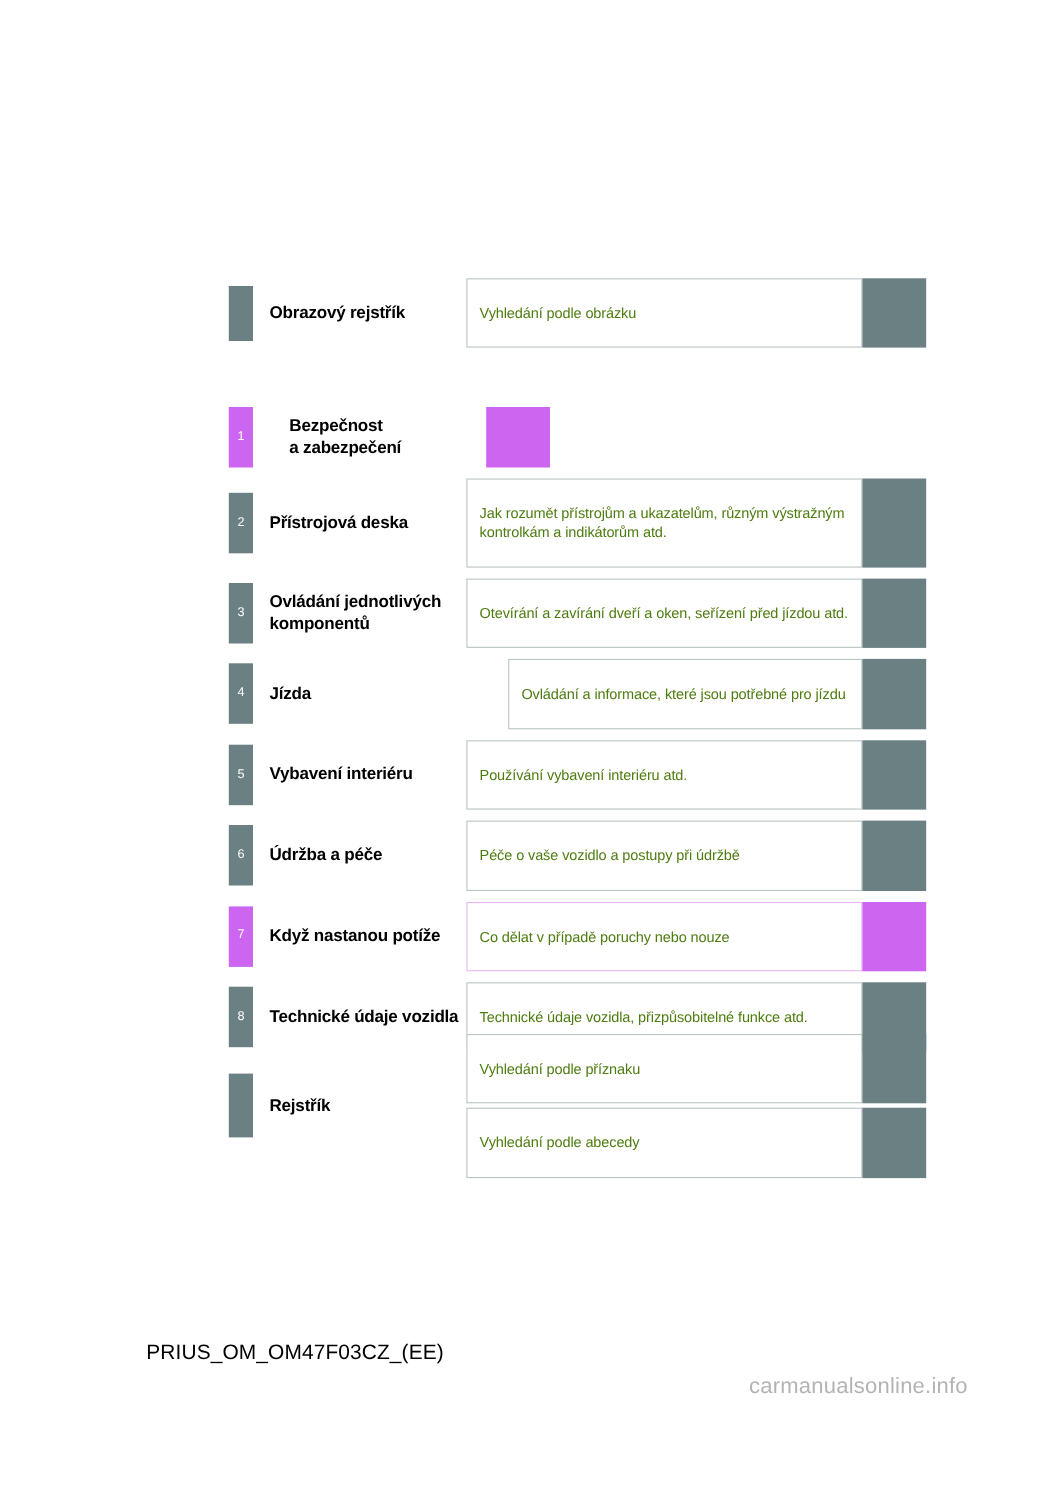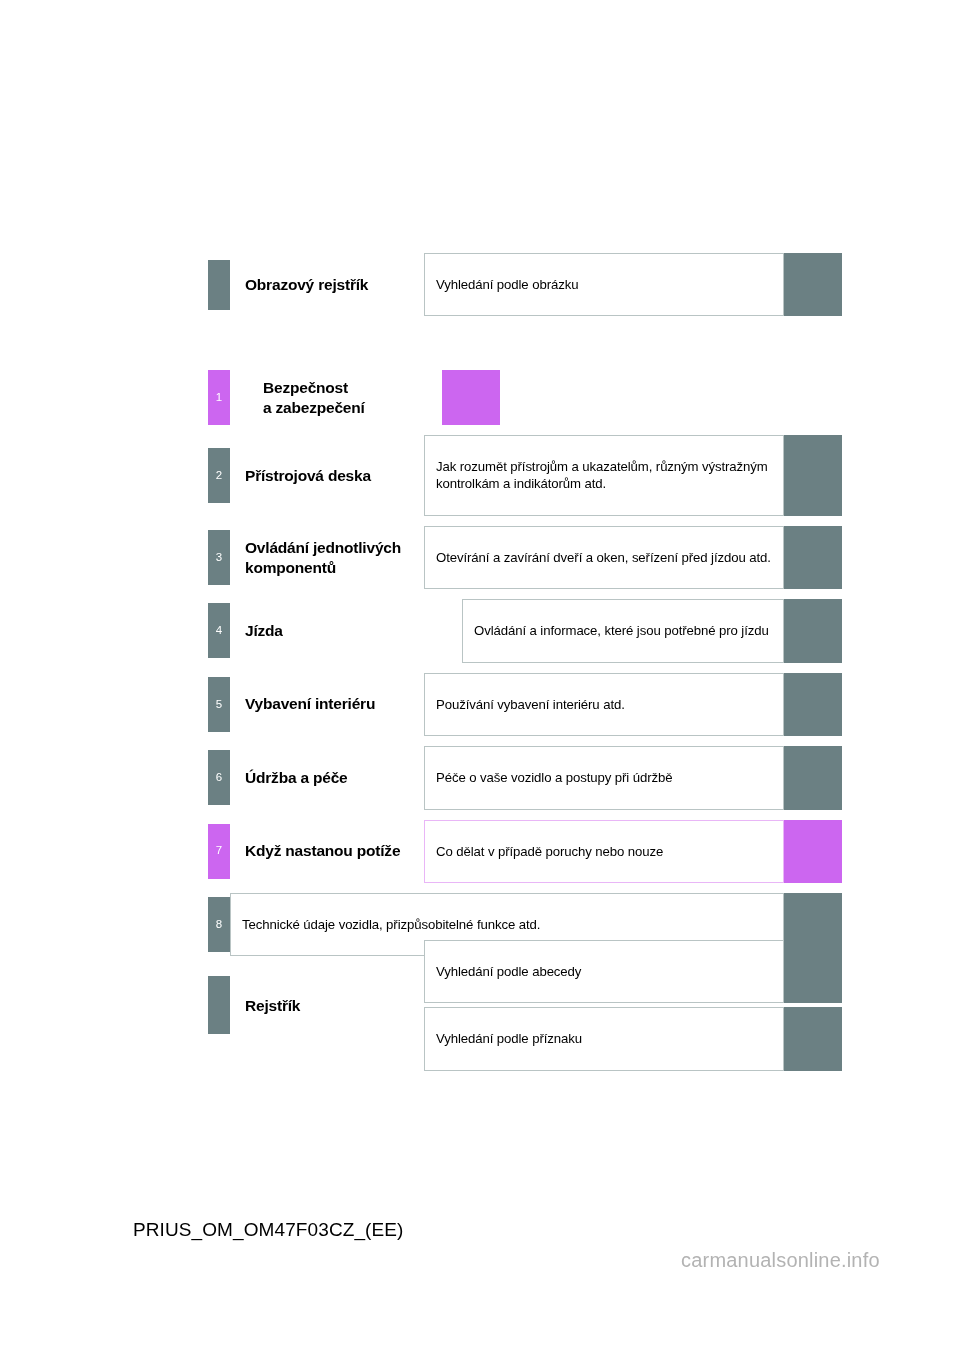--- a/index.html
+++ b/index.html
@@ -78,21 +78,21 @@
   .desc {
     flex: 1 1 auto;
     display: flex;
     align-items: center;
     background: #ffffff;
     border: 1px solid #b9c4c4;
     box-sizing: border-box;
     padding: 22px 11px;
     font-size: 13.2px;
     line-height: 1.32;
-    color: #000000;
+    color: #4d7c0f;
     letter-spacing: -0.1px;
   }
   .desc.accent-purple { border-color: #e9b6f7; }
 
   
   .swatch {
     flex: 0 0 58px;
     width: 58px;
   }
 
@@ -224,43 +224,44 @@
       </div>
       <div class="title">Když nastanou potíže</div>
       <div class="desc accent-purple" style="min-height:53px;">Co dělat v případě poruchy nebo nouze</div>
       <div class="swatch" style="background: rgb(204, 102, 240);"></div>
     </div>
 
     <div class="row">
       <div class="tab" style="height: 55px; background: rgb(107, 128, 131);">
         <span class="tab-num">8</span>
       </div>
+      <div class="title">Technické údaje vozidla</div>
       <div class="desc" style="min-height:53px;">Technické údaje vozidla, přizpůsobitelné funkce atd.</div>
       <div class="swatch" style="background: rgb(107, 128, 131);"></div>
     </div>
 
   </div>
 
   <div class="toc" id="section-index">
     <div class="index-wrap">
       <div class="index-left">
         <div class="tab" style="height: 58px; background: rgb(107, 128, 131);">
           <span class="tab-num"></span>
         </div>
         <div class="title">Rejstřík</div>
       </div>
       <div class="index-right">
         <div class="index-line">
+          <div class="desc">Vyhledání podle příznaku</div>
+          <div class="swatch" style="background: rgb(107, 128, 131);"></div>
+        </div>
+        <div class="index-line">
           <div class="desc">Vyhledání podle abecedy</div>
           <div class="swatch" style="background: rgb(107, 128, 131);"></div>
         </div>
-        <div class="index-line">
-          <div class="desc">Vyhledání podle příznaku</div>
-          <div class="swatch" style="background: rgb(107, 128, 131);"></div>
-        </div>
       </div>
     </div>
   </div>
 
   <div id="footer-code">PRIUS_OM_OM47F03CZ_(EE)</div>
   <div id="watermark" style="color: rgb(179, 179, 179);">carmanualsonline.info</div>
 
 </div>
 
 </body></html>

